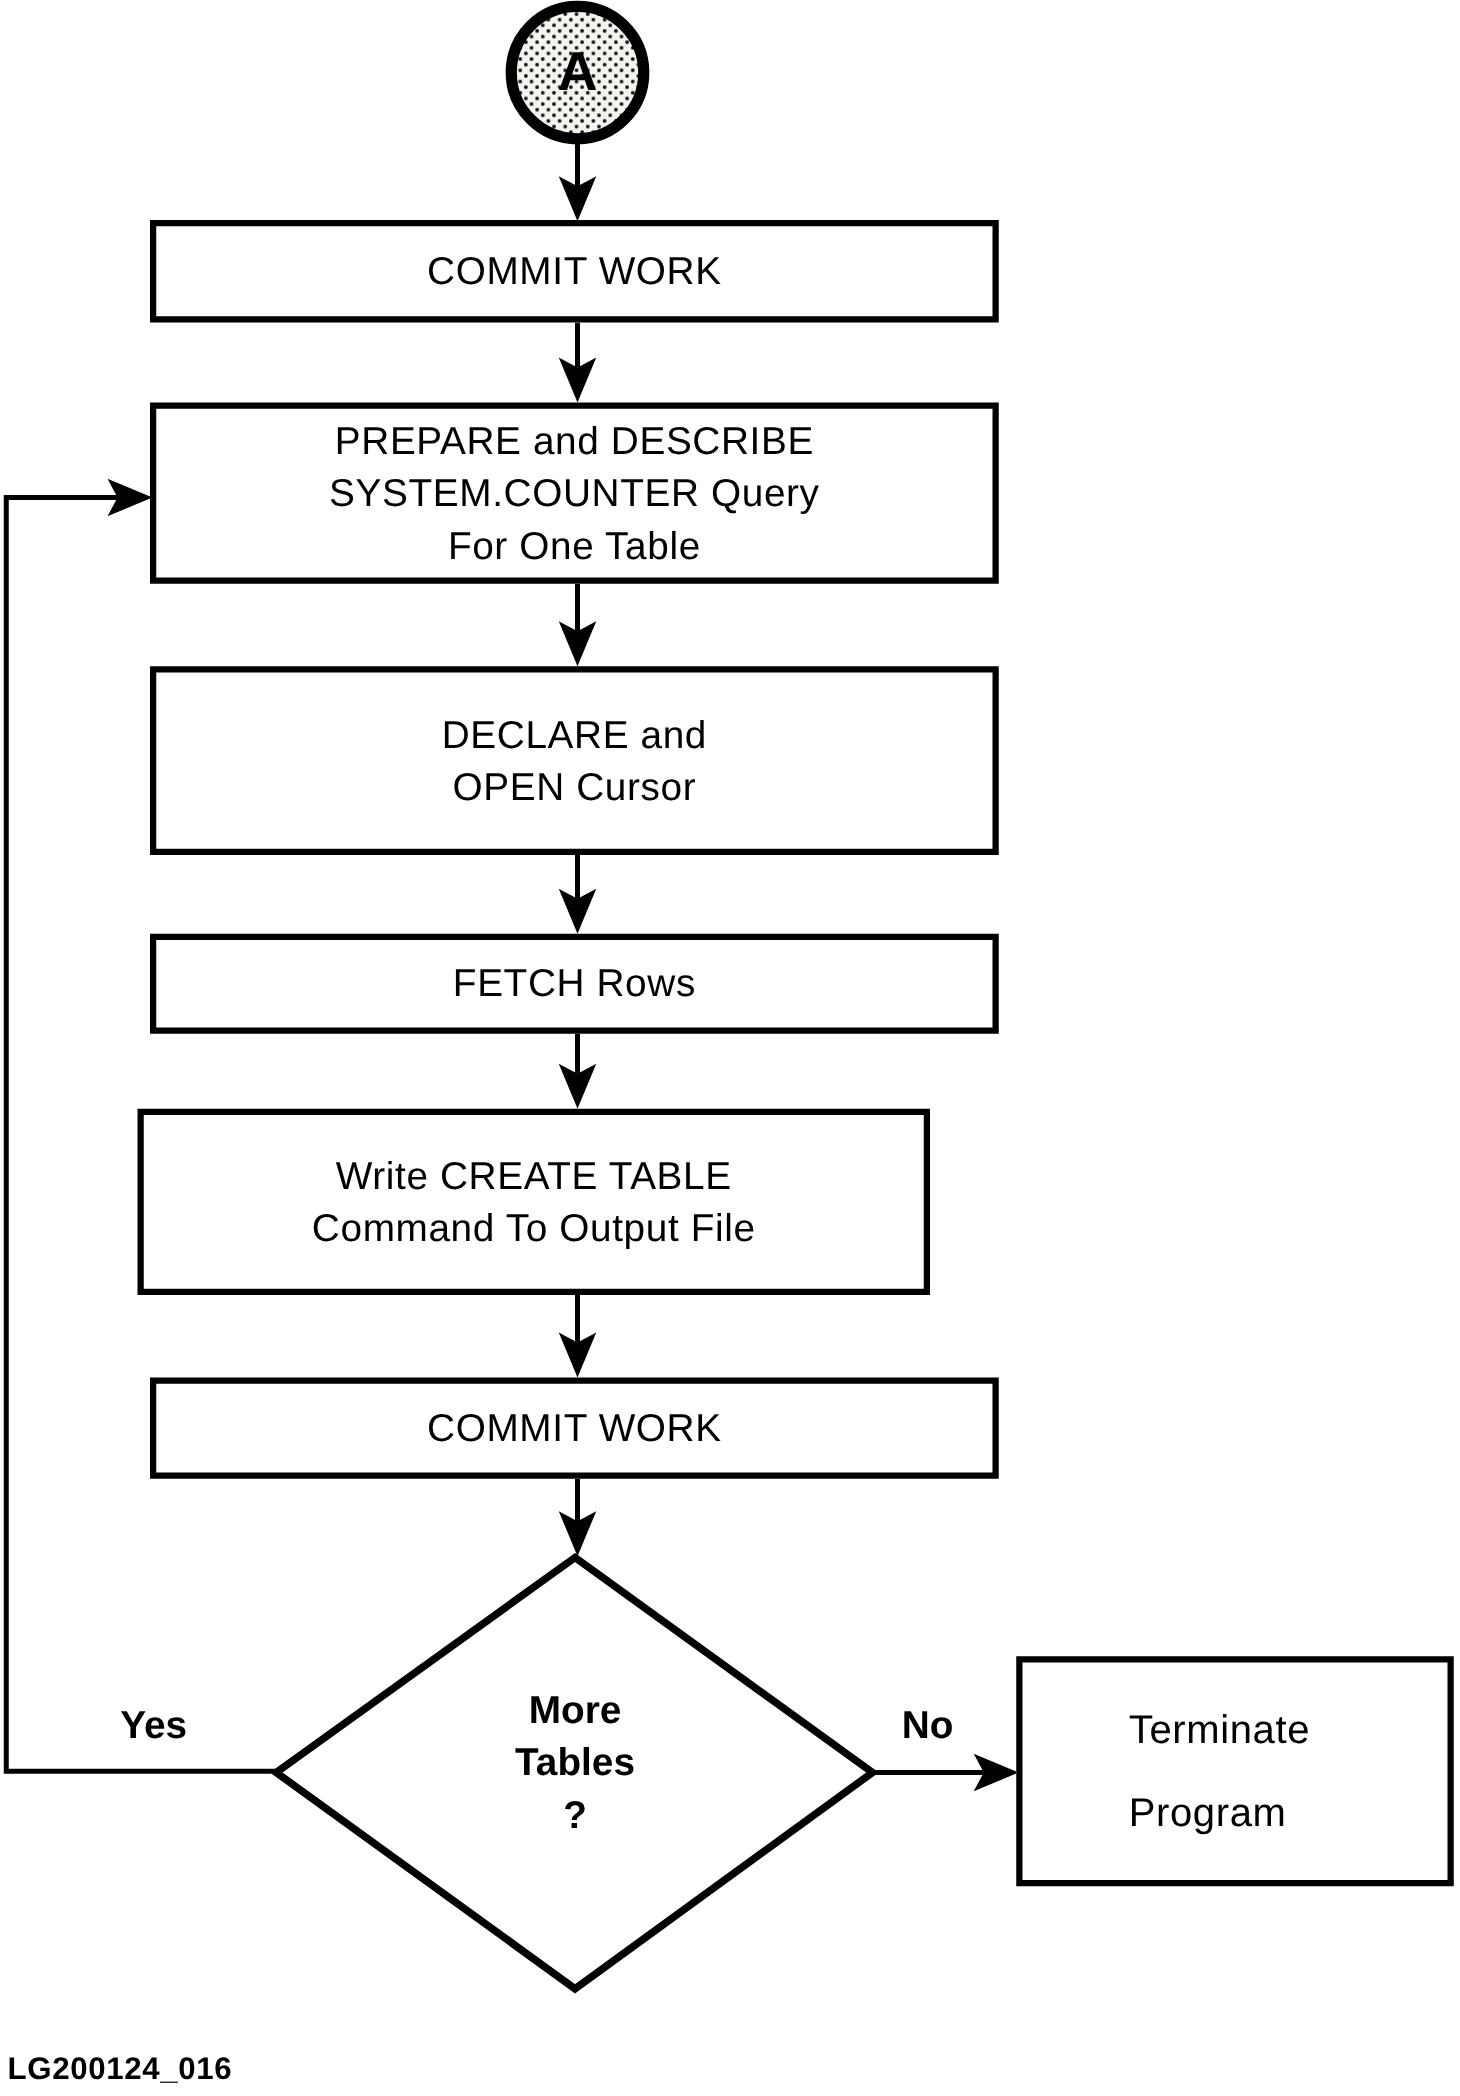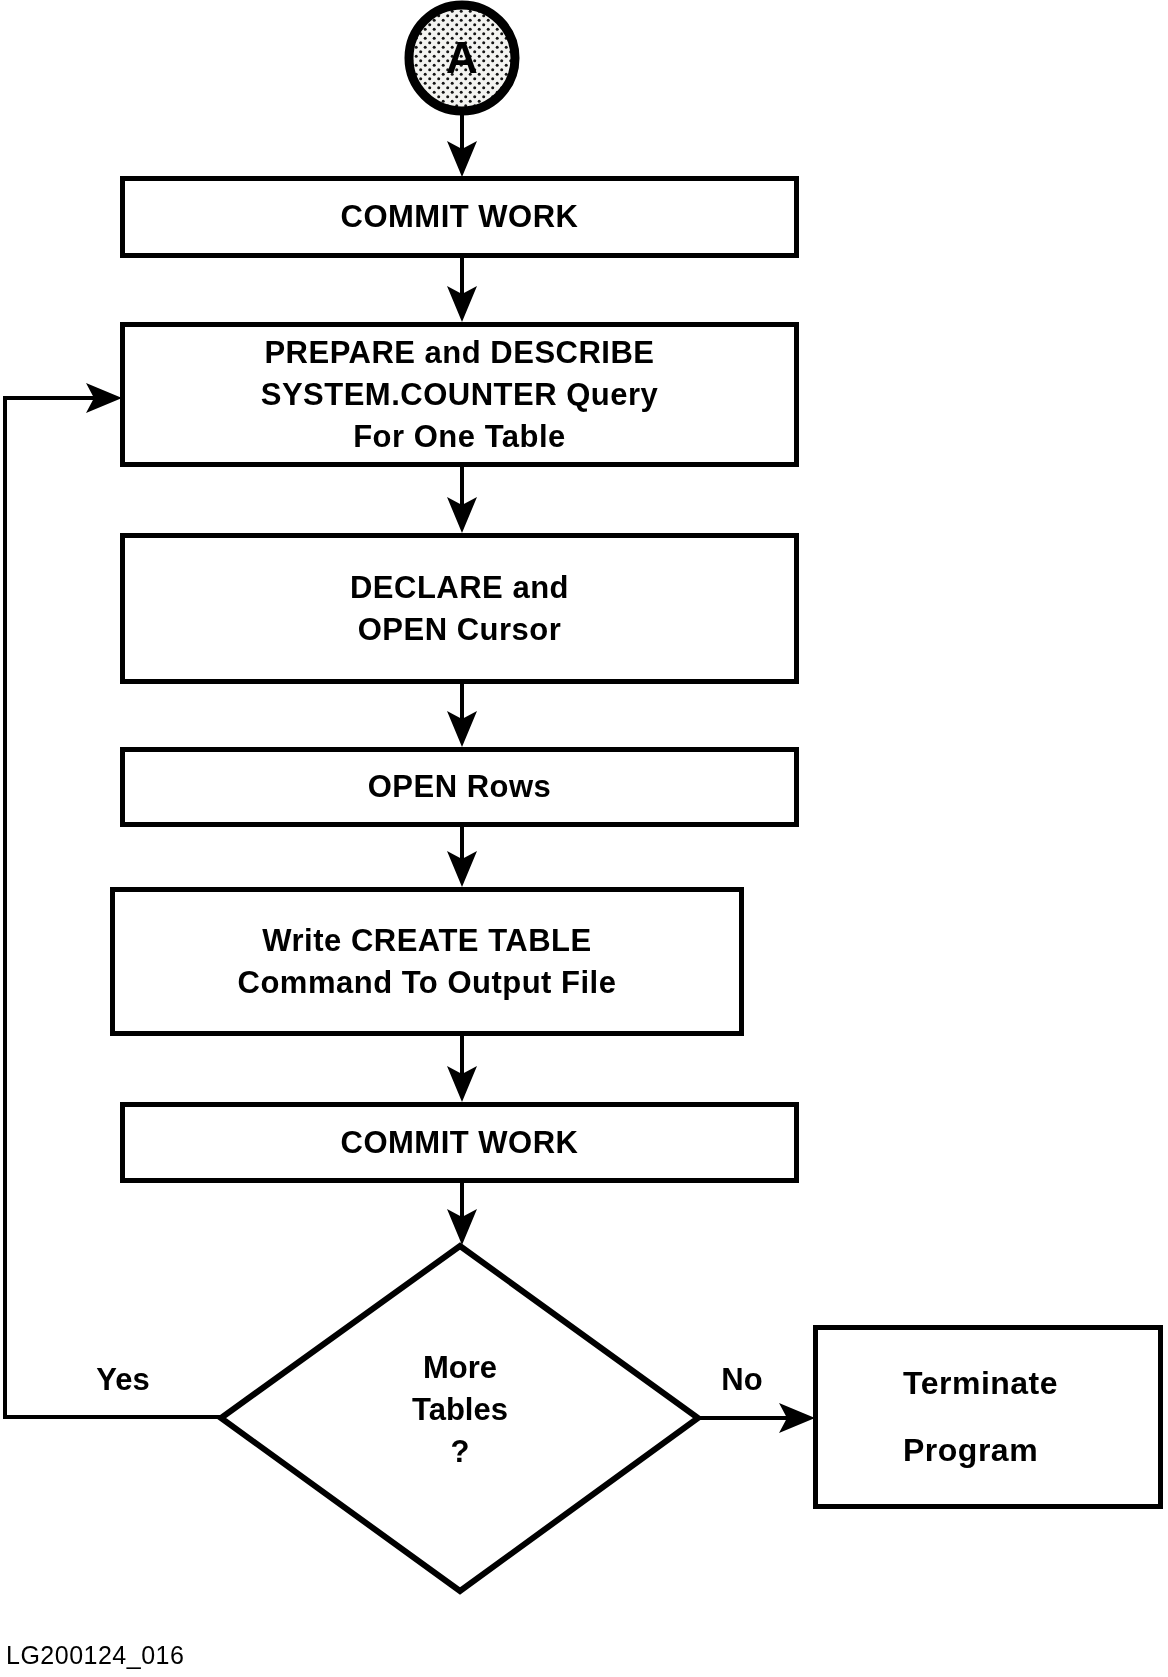--- a/index.html
+++ b/index.html
@@ -26,21 +26,21 @@
   .node {
     position: absolute;
     box-sizing: border-box;
     border: 5px solid #000000;
     background: #ffffff;
     display: flex;
     flex-direction: column;
     align-items: center;
     justify-content: center;
     text-align: center;
-    font-weight: bold;
+    font-weight: normal;
     font-size: 31px;
     line-height: 42px;
     letter-spacing: 0.5px;
   }
   .box-commit-1   { left: 120px; top: 176px;  width: 679px; height: 82px;  }
   .box-prepare    { left: 120px; top: 322px;  width: 679px; height: 145px; }
   .box-declare    { left: 120px; top: 533px;  width: 679px; height: 151px; }
   .box-fetch      { left: 120px; top: 747px;  width: 679px; height: 80px;  }
   .box-write      { left: 110px; top: 887px;  width: 634px; height: 149px; }
   .box-commit-2   { left: 120px; top: 1102px; width: 679px; height: 81px;  }
@@ -73,21 +73,21 @@
     font-weight: bold; font-size: 31px; line-height: 36px;
   }
   .branch-yes { left: 63px;  top: 1362px; }
   .branch-no  { left: 682px; top: 1362px; }
   .figure-id {
     position: absolute;
     left: 6px; top: 1641px;
     font-size: 25px;
     line-height: 28px;
     letter-spacing: 0.5px;
-    font-weight: normal;
+    font-weight: bold;
   }
 </style>
 </head>
 <body>
 
 <div class="page">
 
   <svg class="layer" width="1168" height="1677" viewBox="0 0 1168 1677">
     <defs>
       <pattern id="stipple" width="9" height="9" patternUnits="userSpaceOnUse">
@@ -142,21 +142,21 @@
     <div>SYSTEM.COUNTER Query</div>
     <div>For One Table</div>
   </div>
 
   <div class="node box-declare">
     <div>DECLARE and</div>
     <div>OPEN Cursor</div>
   </div>
 
   <div class="node box-fetch">
-    <div>OPEN Rows</div>
+    <div>FETCH Rows</div>
   </div>
 
   <div class="node box-write">
     <div>Write CREATE TABLE</div>
     <div>Command To Output File</div>
   </div>
 
   <div class="node box-commit-2">
     <div>COMMIT WORK</div>
   </div>

